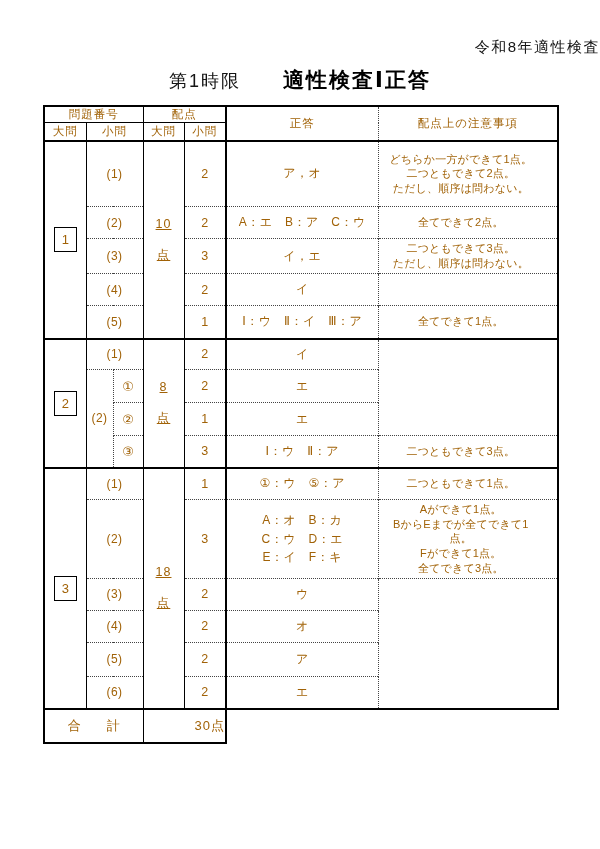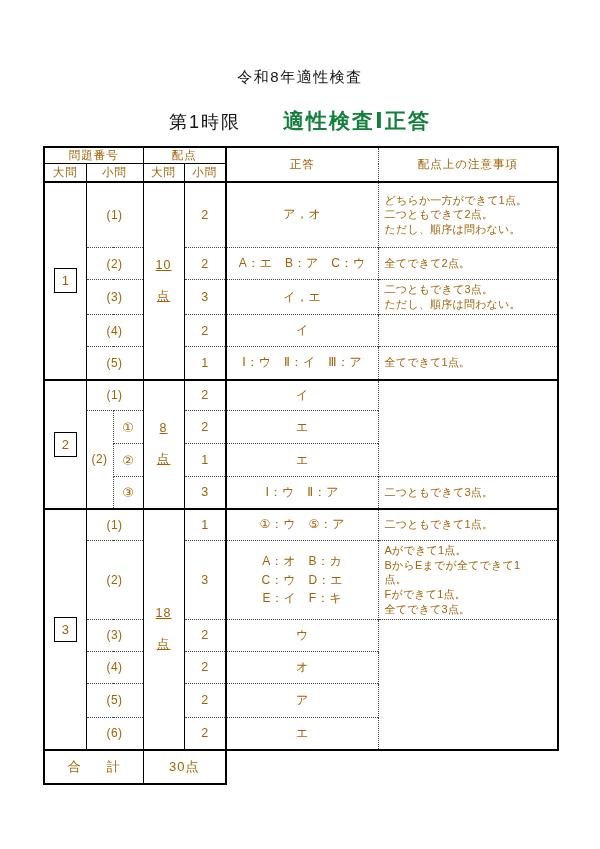--- a/index.html
+++ b/index.html
@@ -1,24 +1,24 @@
 <!DOCTYPE html>
 <html><head>
 <meta charset="utf-8">
 <style>
   html,body{margin:0;padding:0;background:#e8e8e8;}
   .page{
     width:600px;height:849px;background:#ffffff;position:relative;
     font-family:"Liberation Sans","DejaVu Sans",sans-serif;color:#111;
     box-sizing:border-box;overflow:hidden;
   }
-  .title{padding-top:68px;text-align:center;font-size:15px;letter-spacing:1.5px;color:#151515;}
-  .subtitle{margin-top:20px;display:flex;justify-content:center;align-items:baseline;gap:42px;}
+  .title{padding-top:38px;text-align:right;font-size:15px;letter-spacing:1.5px;color:#151515;}
+  .subtitle{margin-top:9px;display:flex;justify-content:center;align-items:baseline;gap:42px;}
   .subtitle .period{font-size:18px;letter-spacing:2px;color:#151515;}
-  .subtitle .heading{font-size:21px;font-weight:700;letter-spacing:2px;color:#15803d;}
+  .subtitle .heading{font-size:21px;font-weight:700;letter-spacing:2px;color:#000000;}
 
   table.answers{
     border-collapse:collapse;table-layout:fixed;width:514px;
     margin:11px 0 0 43px;font-size:12px;color:#a16207;
   }
   td{padding:0;text-align:center;vertical-align:middle;overflow:hidden;}
 
   
   .bl2{border-left:2px solid #000;}
   .br2{border-right:2px solid #000;margin-top:46px;}
@@ -30,29 +30,29 @@
   .brd{border-right:1px dotted #444;text-align:center;}
   .btd{border-top:1px dotted #444;}
 
   .hcell{font-size:11.5px;letter-spacing:1px;}
   .q{font-size:12px;letter-spacing:0.5px;}
   .circ{font-size:13px;}
   .pts{font-size:12.5px;}
   .daip{white-space:pre-line;line-height:31px;font-size:12.5px;letter-spacing:1px;text-decoration:underline;}
   .ans{white-space:pre-line;line-height:1.55;font-size:12px;letter-spacing:0.5px;}
   .note{
-    text-align:left;font-size:11px;line-height:1.34;letter-spacing:0.2px;
+    text-align:center;font-size:11px;line-height:1.34;letter-spacing:0.2px;
     white-space:pre-line;padding:2px 20px 2px 6px;
   }
   .num-box{
     display:inline-block;width:21px;height:23px;line-height:23px;
     border:1.5px solid #000;font-size:13px;text-align:center;background:#fff;
   }
   .f-label{font-size:13px;}
-  .f-total{font-size:13px;letter-spacing:1px;}
+  .f-total{font-size:13px;letter-spacing:1px;text-align:right;}
 </style>
 </head>
 <body>
 
 <div class="page">
 
   <div class="title">令和8年適性検査</div>
 
   <div class="subtitle">
     <span class="period">第1時限</span>

